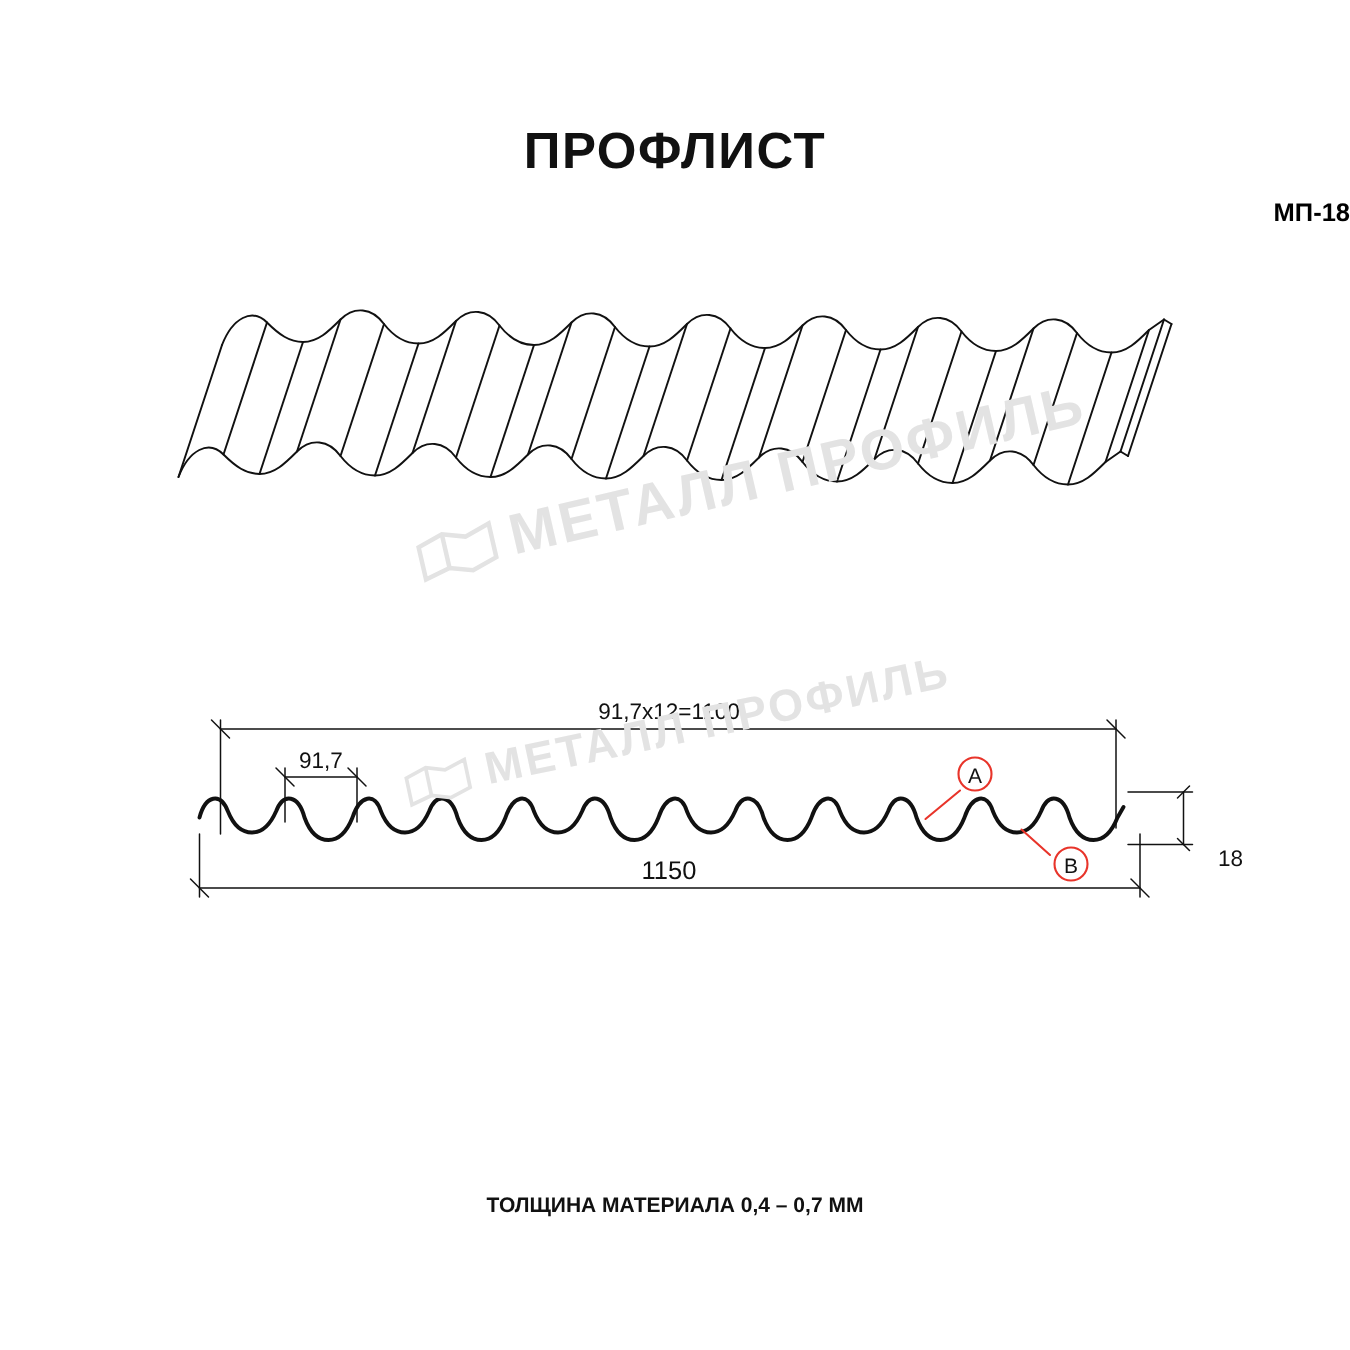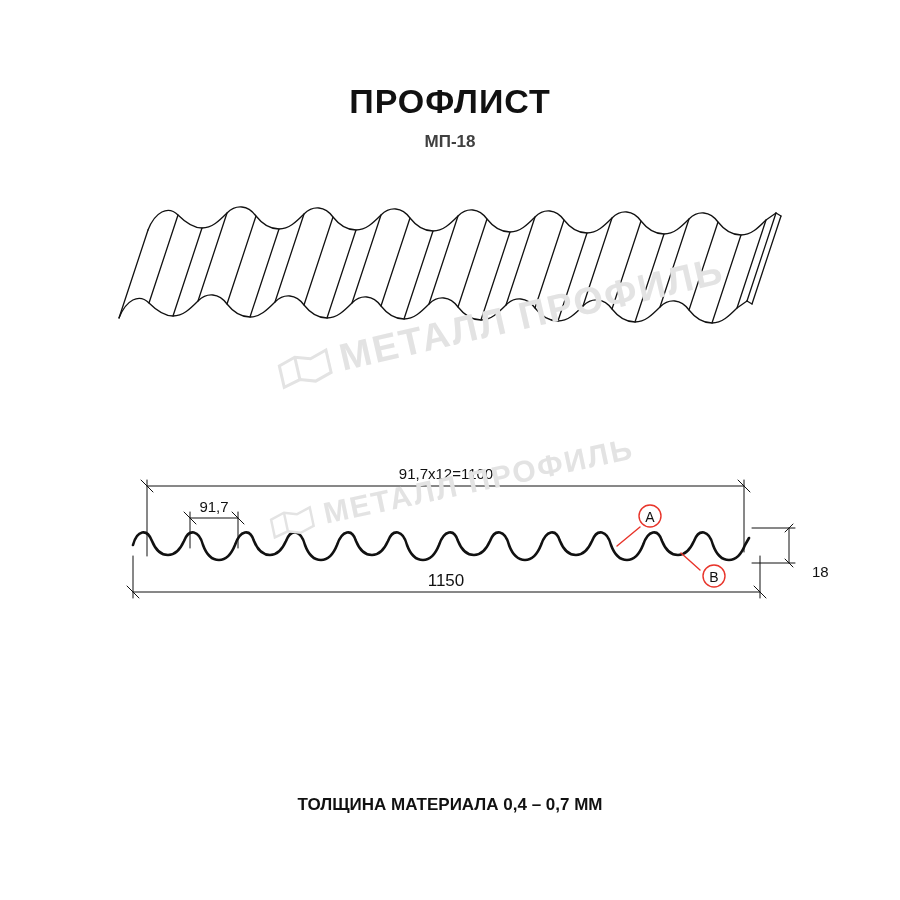--- a/index.html
+++ b/index.html
@@ -31,32 +31,32 @@
     font-size: 34px;
     font-weight: bold;
     letter-spacing: 1px;
     color: #111;
   }
   .subtitle {
     position: absolute;
     top: 132px;
     left: 0;
     width: 900px;
-    text-align: center;
+    text-align: right;
     font-size: 17px;
     font-weight: bold;
-    color: #404040;
+    color: #000000;
   }
   .footer-note {
     position: absolute;
     top: 795px;
     left: 0;
     width: 900px;
     text-align: center;
-    font-size: 17px;
+    font-size: 14px;
     font-weight: bold;
     color: #111;
   }
   .drawing {
     position: absolute;
     top: 0;
     left: 0;
   }
   .wm {
     position: absolute;

